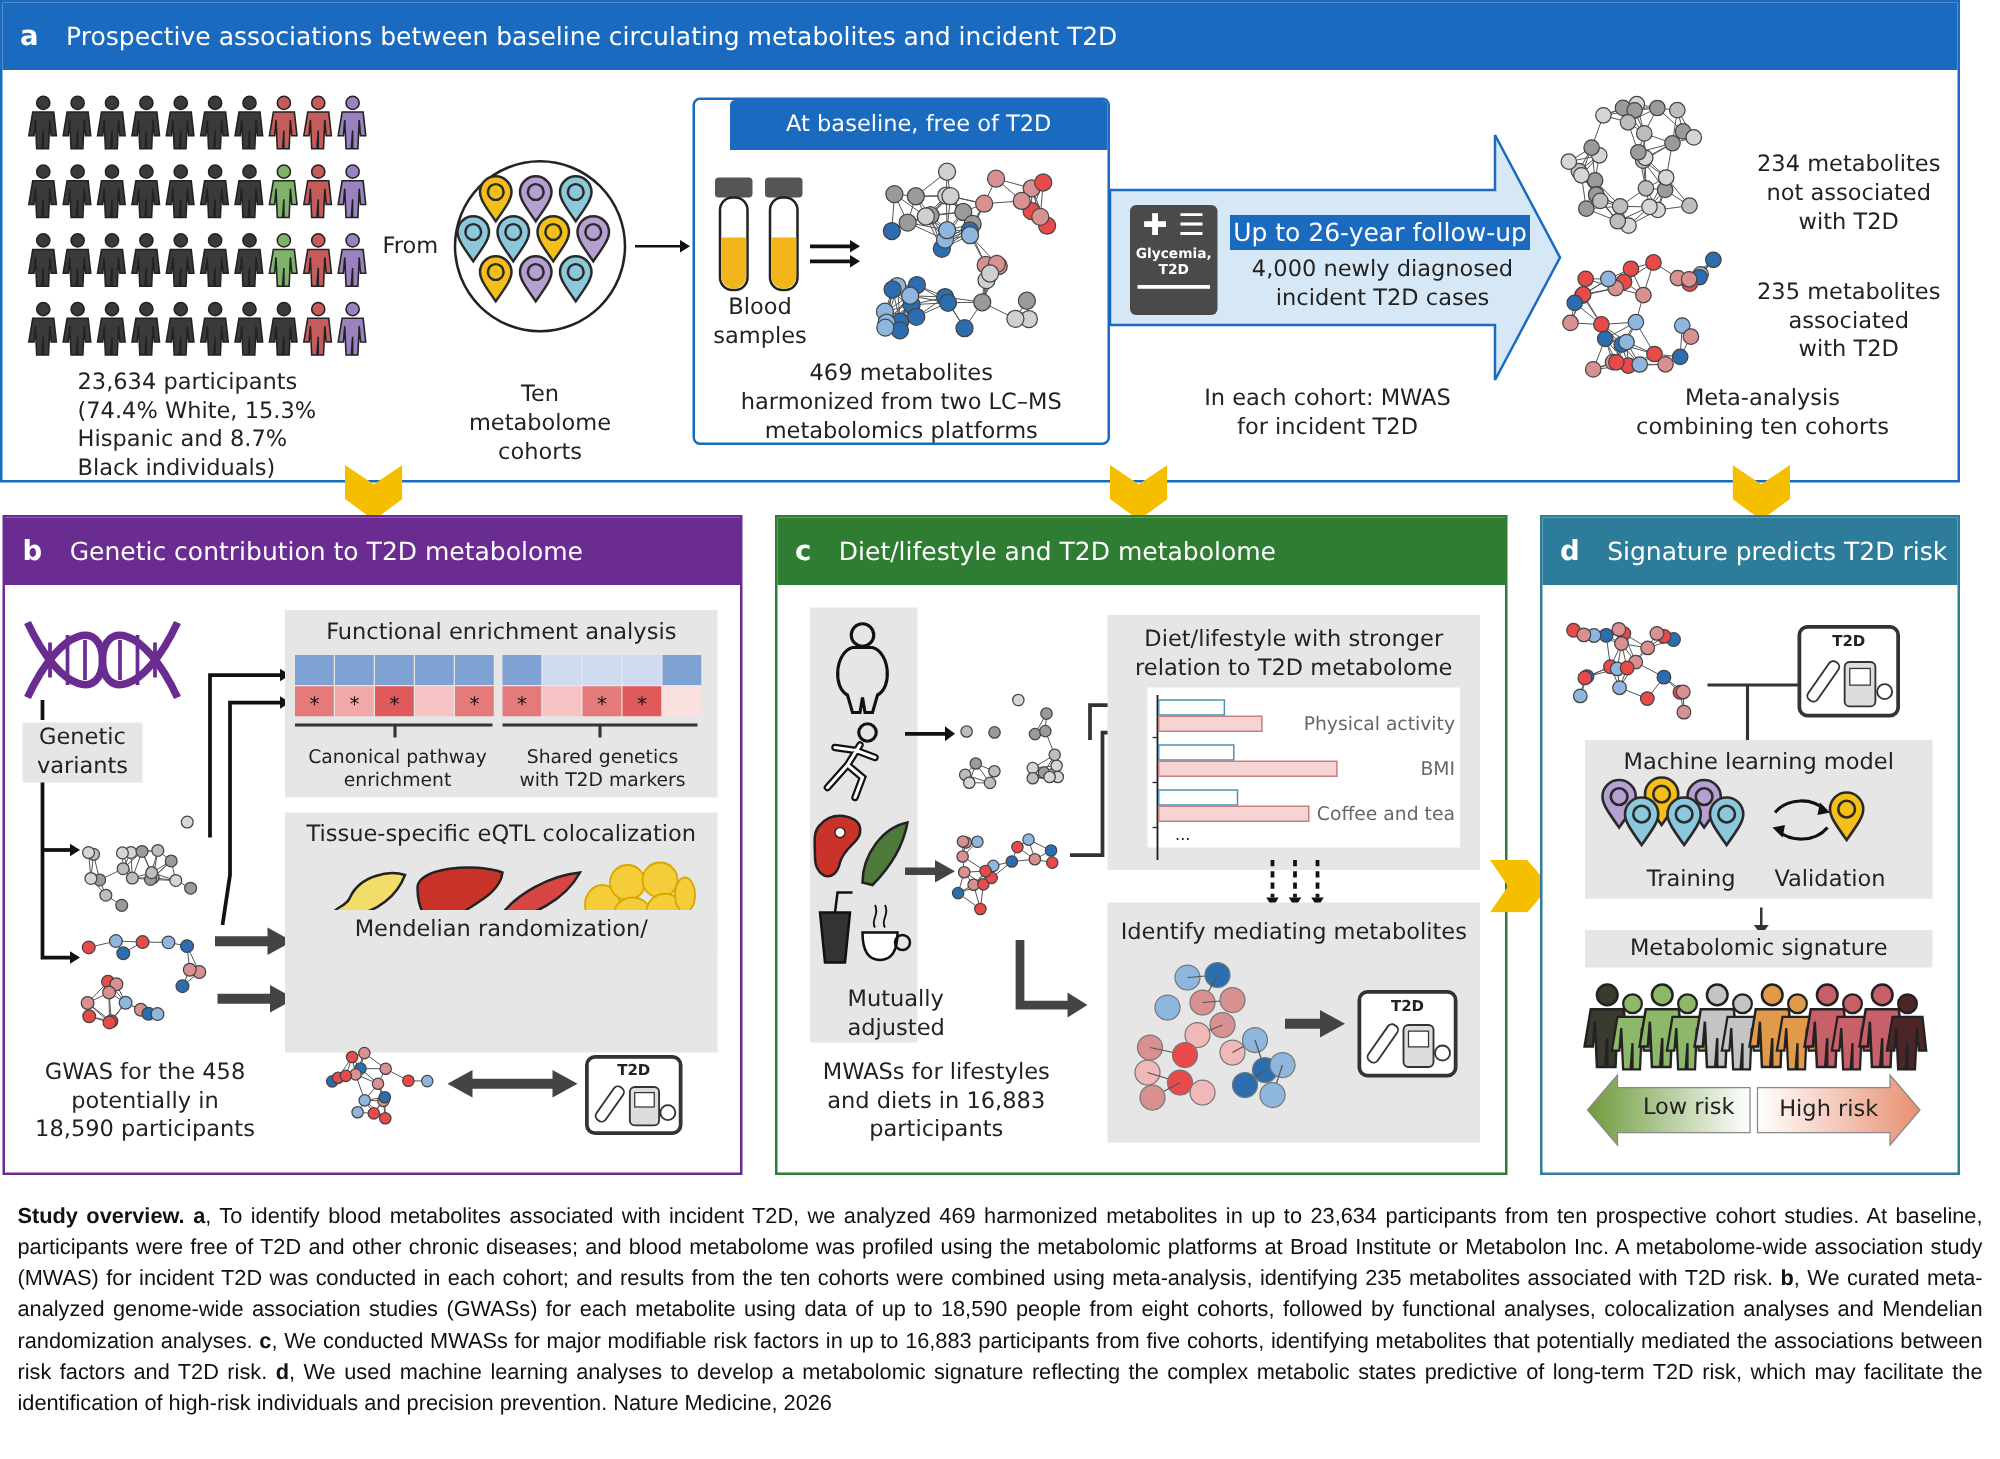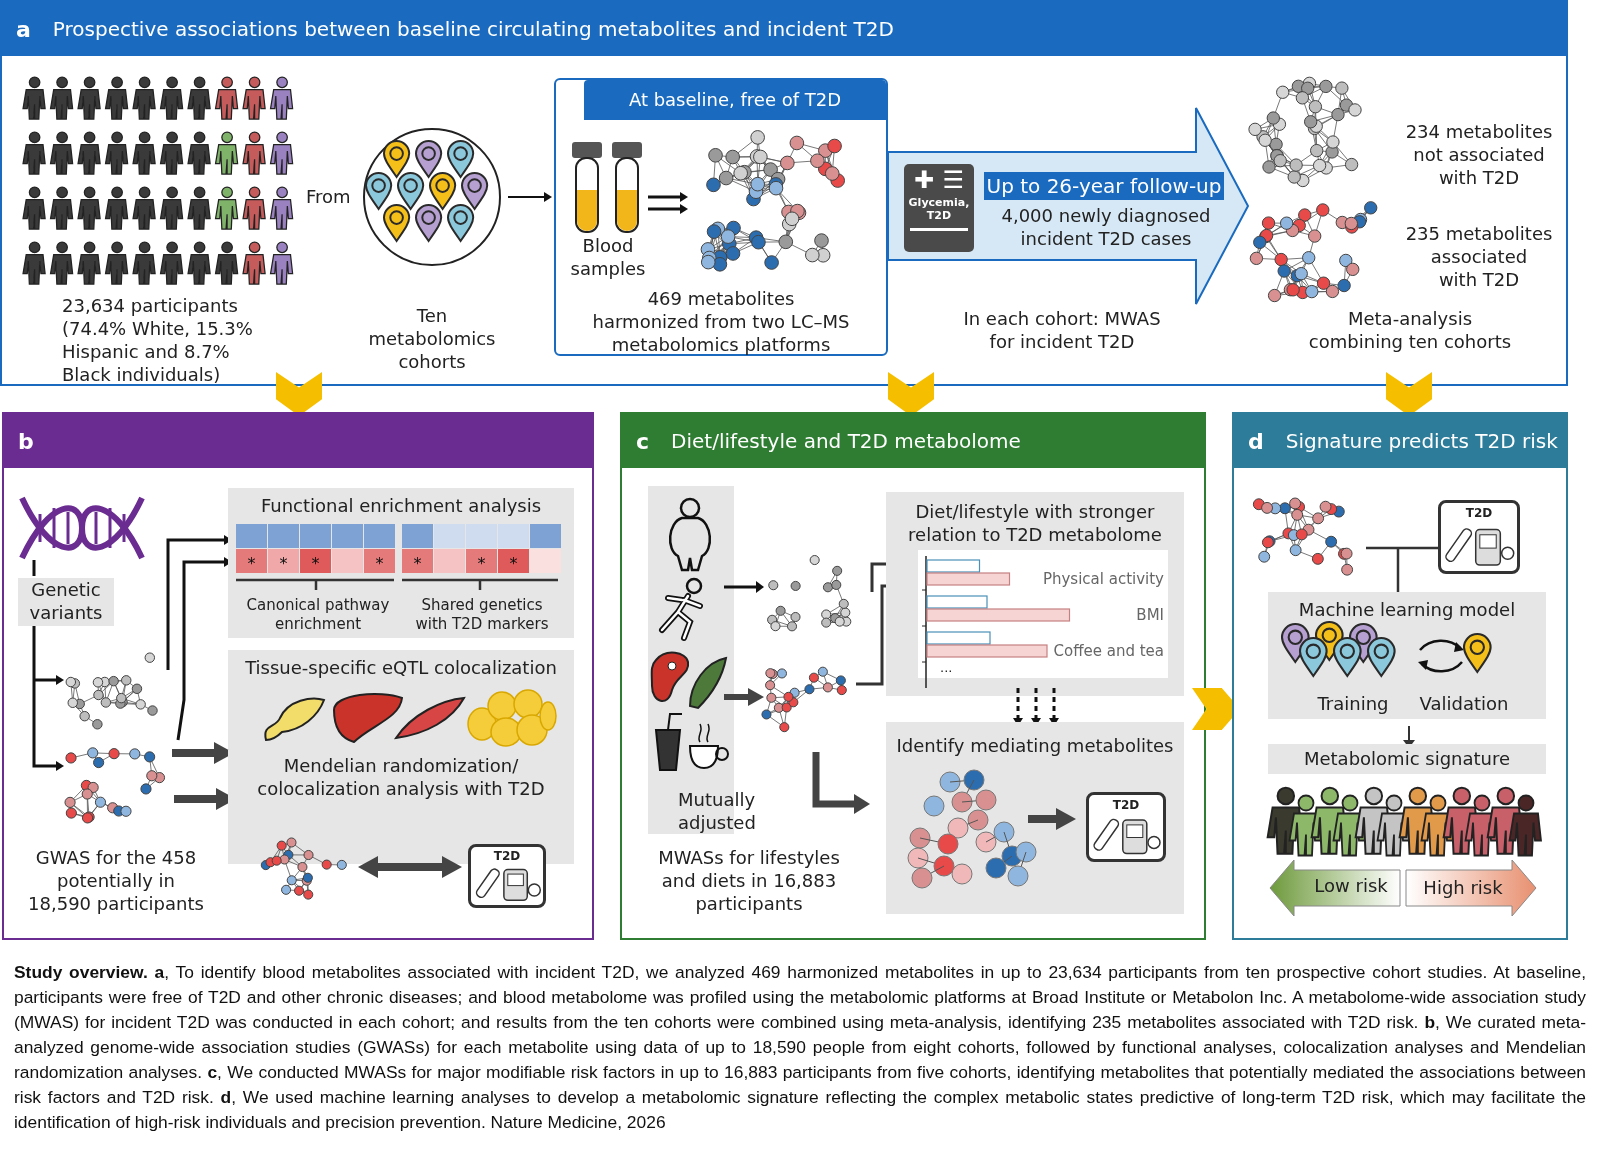--- a/index.html
+++ b/index.html
@@ -232,21 +232,21 @@
     <g transform="translate(54,78) scale(0.9)">
       <path d="M14,40 C4,26 0,20 0,14 A14,14 0 0 1 28,14 C28,20 24,26 14,40z" fill="#b6a0d2" stroke="#2a2a2a" stroke-width="2.2"></path>
       <circle cx="14" cy="14" r="7" fill="none" stroke="#2a2a2a" stroke-width="2.2"></circle>
     </g>
     <g transform="translate(86,78) scale(0.9)">
       <path d="M14,40 C4,26 0,20 0,14 A14,14 0 0 1 28,14 C28,20 24,26 14,40z" fill="#8cc8dc" stroke="#2a2a2a" stroke-width="2.2"></path>
       <circle cx="14" cy="14" r="7" fill="none" stroke="#2a2a2a" stroke-width="2.2"></circle>
     </g>
   </svg>
 <div class="ctext" style="left:362px;top:304px;width:140px;">
-  <div>Ten metabolomics</div>
+  <div>Ten metabolome</div>
   <div>cohorts</div>
 </div>
 <svg style="left:508px;top:190px;" width="44" height="14">
   <line x1="0" y1="7" x2="36" y2="7" stroke="#111" stroke-width="2"></line>
     <polygon points="36,2 44,7 36,12" fill="#111"></polygon>
 </svg>
 
 <div class="abs" style="left:554px;top:78px;width:334px;height:278px;border:2px solid #1a6bbf;border-radius:6px;background:#fff;padding-left:28px;">
   <div style="background:#1a6bbf;color:#fff;height:40px;line-height:40px;text-align:center;font-size:18px;border-radius:4px 4px 0 0;">At baseline, free of T2D</div>
 </div>
@@ -792,20 +792,21 @@
   <div>combining ten cohorts</div>
 </div>
 
 <div class="chev" style="left:276px;top:372px;"></div>
 <div class="chev" style="left:888px;top:372px;"></div>
 <div class="chev" style="left:1386px;top:372px;"></div>
 
 <div class="panel" style="left:2px;top:412px;width:592px;height:528px;border:2px solid #6a2c91;">
   <div class="panel-head" style="height:54px;background:#6a2c91;">
     <span class="letter">b</span>
+    <span>Genetic contribution to T2D metabolome</span>
   </div>
 </div>
 <svg style="left:20px;top:496px;" width="124" height="64">
   <path d="M2,2 C30,62 62,62 62,32 C62,2 94,2 122,62" fill="none" stroke="#6a2c91" stroke-width="6"></path>
   <path d="M2,62 C30,2 62,2 62,32 C62,62 94,62 122,2" fill="none" stroke="#6a2c91" stroke-width="6"></path>
   <g stroke="#6a2c91" stroke-width="3">
       <line x1="20" y1="18" x2="20" y2="46"></line>
       <line x1="34" y1="12" x2="34" y2="52"></line>
       <line x1="48" y1="16" x2="48" y2="48"></line>
       <line x1="76" y1="16" x2="76" y2="48"></line>
@@ -1022,24 +1023,23 @@
 </svg>
 <svg style="left:172px;top:742px;" width="62" height="22">
   <rect x="0" y="7" width="44" height="8" fill="#444"></rect>
     <polygon points="42,0 62,11 42,22" fill="#444"></polygon>
 </svg>
 <svg style="left:174px;top:788px;" width="62" height="22">
   <rect x="0" y="7" width="44" height="8" fill="#444"></rect>
     <polygon points="42,0 62,11 42,22" fill="#444"></polygon>
 </svg>
 
-<div class="gbox" style="left:228px;top:750px;width:346px;height:114px;">
+<div class="gbox" style="left:228px;top:728px;width:346px;height:114px;">
   <div class="ctext" style="left:0;top:4px;width:346px;">
     <div>Mendelian randomization/</div>
-    <div>colocalization analysis with T2D</div>
   </div>
 </div>
 <svg class="network" style="left:252px;top:826px;" width="100" height="80">
     <line x1="13.8005658436214" y1="39.096296296296295" x2="18.487397119341566" y2="36.21454046639232" stroke="#555" stroke-width="0.8"></line>
     <line x1="13.8005658436214" y1="39.096296296296295" x2="32.512602880658434" y2="33.501234567901236" stroke="#555" stroke-width="0.8"></line>
     <line x1="13.8005658436214" y1="39.096296296296295" x2="24.67361111111111" y2="34.67270233196159" stroke="#555" stroke-width="0.8"></line>
     <line x1="39.7315329218107" y1="54.27709190672154" x2="56.24274691358025" y2="68.60192043895748" stroke="#555" stroke-width="0.8"></line>
     <line x1="39.7315329218107" y1="54.27709190672154" x2="32.512602880658434" y2="33.501234567901236" stroke="#555" stroke-width="0.8"></line>
     <line x1="39.7315329218107" y1="54.27709190672154" x2="54.732561728395055" y2="54.71056241426612" stroke="#555" stroke-width="0.8"></line>
     <line x1="39.7315329218107" y1="54.27709190672154" x2="55.86105967078189" y2="51.7843621399177" stroke="#555" stroke-width="0.8"></line>

